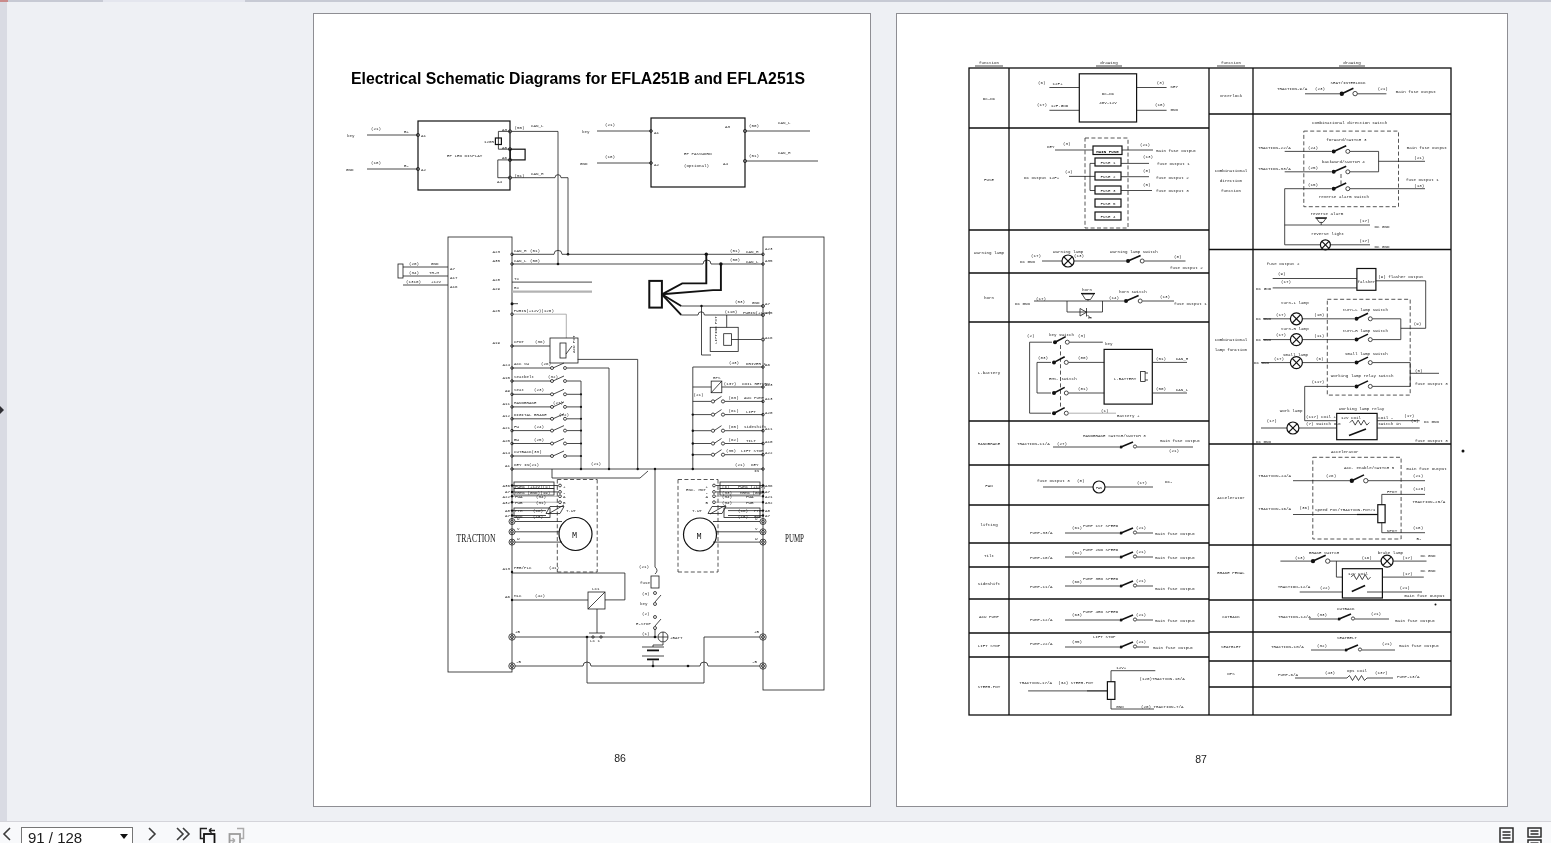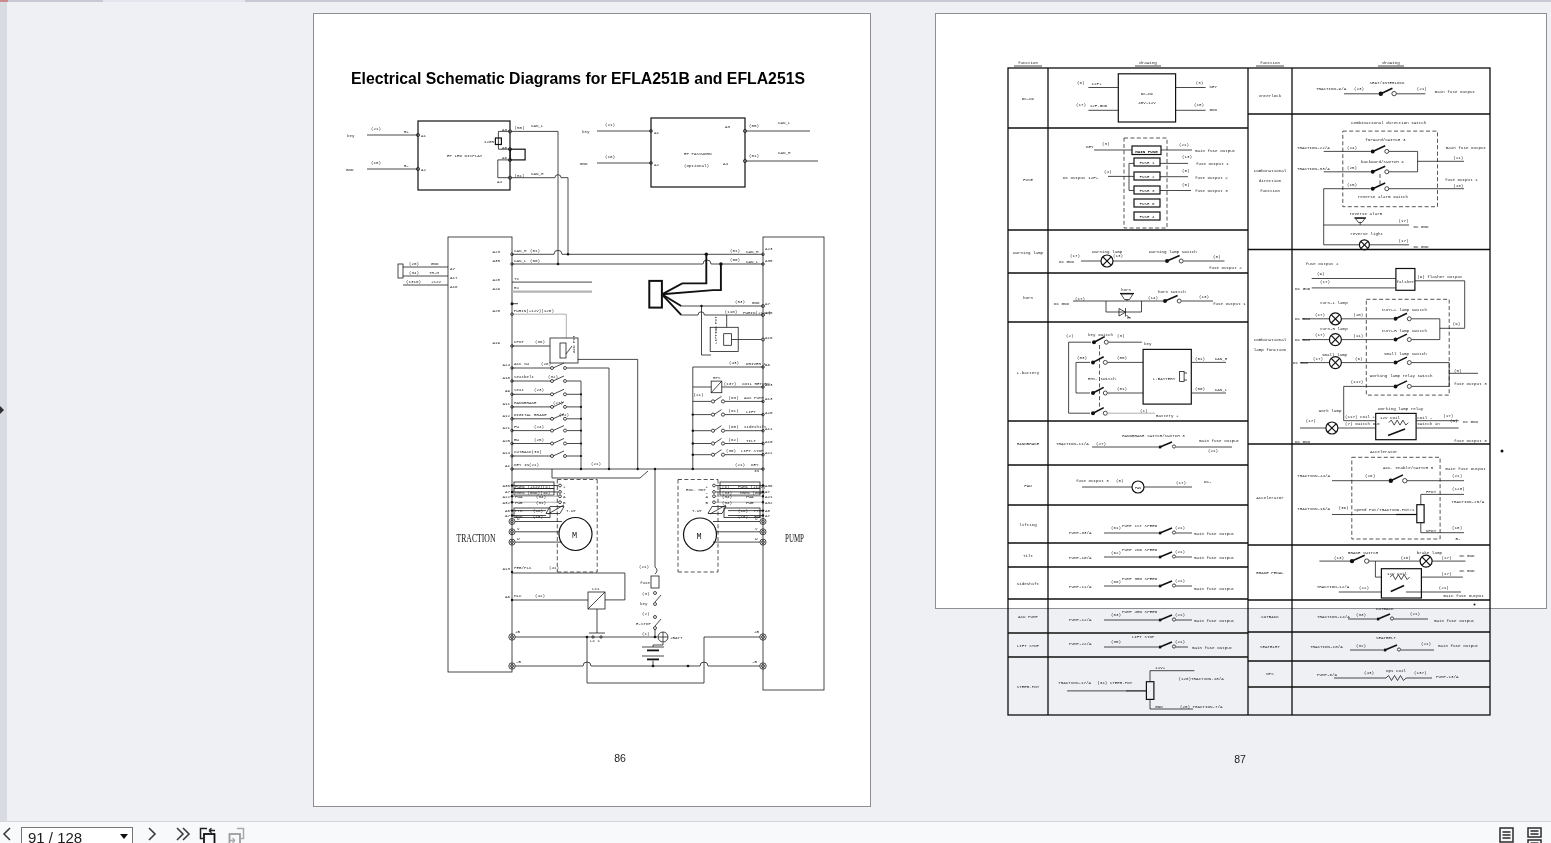--- a/index.html
+++ b/index.html
@@ -667,21 +667,21 @@
 <g>
 <polyline class="w" points="273,623 273,669 390,669 390,623"></polyline>
 </g>
 
 <g>
         <text x="306" y="748" text-anchor="middle" style="font:10.5px 'Liberation Sans';fill:#222">86</text>
       </g>
 </svg>
 </div>
 
-<div class="page" style="left:935px;width:612px;height:596px">
+<div class="page" style="left:896px;width:612px;height:794px">
 <svg width="610" height="792" viewBox="0 0 610 792">
 
 <g>
 <text class="t" x="92" y="50" text-anchor="middle">function</text>
         <line class="w" x1="78" y1="52" x2="106" y2="52"></line>
 <text class="t" x="212" y="50" text-anchor="middle">drawing</text>
         <line class="w" x1="199" y1="52" x2="225" y2="52"></line>
 <text class="t" x="334" y="50" text-anchor="middle">function</text>
         <line class="w" x1="320" y1="52" x2="348" y2="52"></line>
 <text class="t" x="455" y="50" text-anchor="middle">drawing</text>

